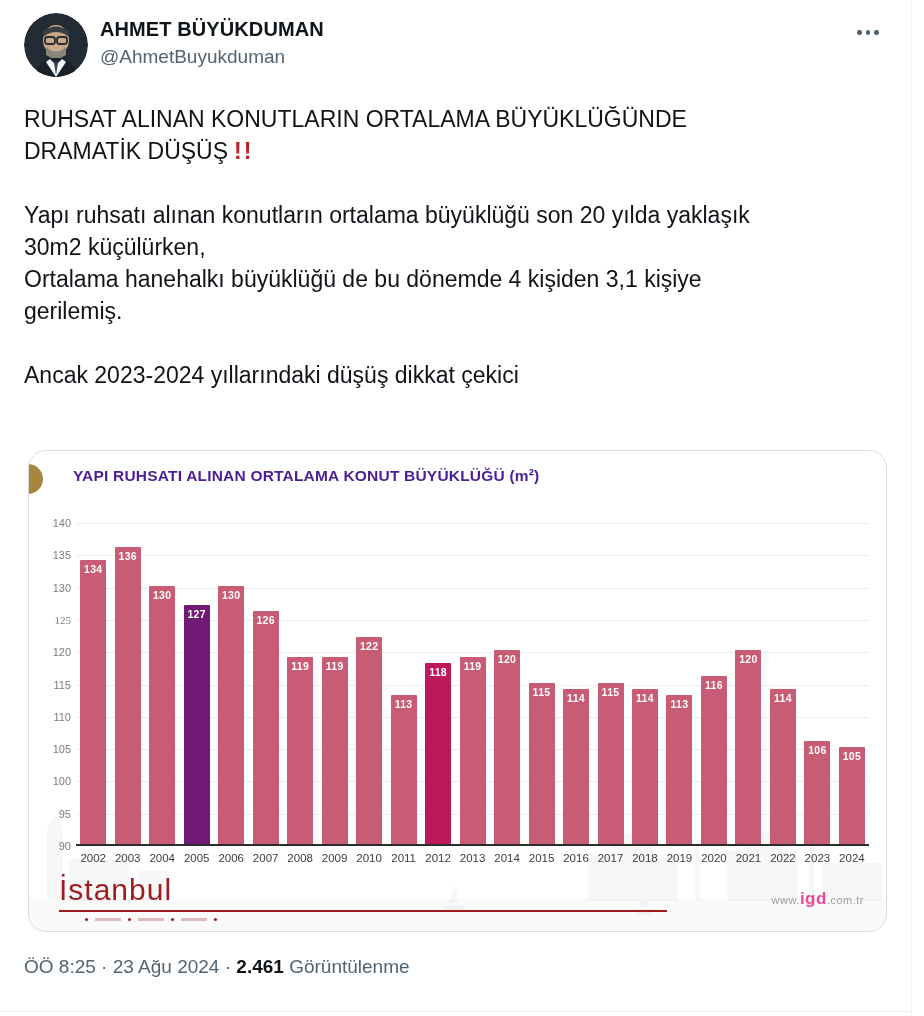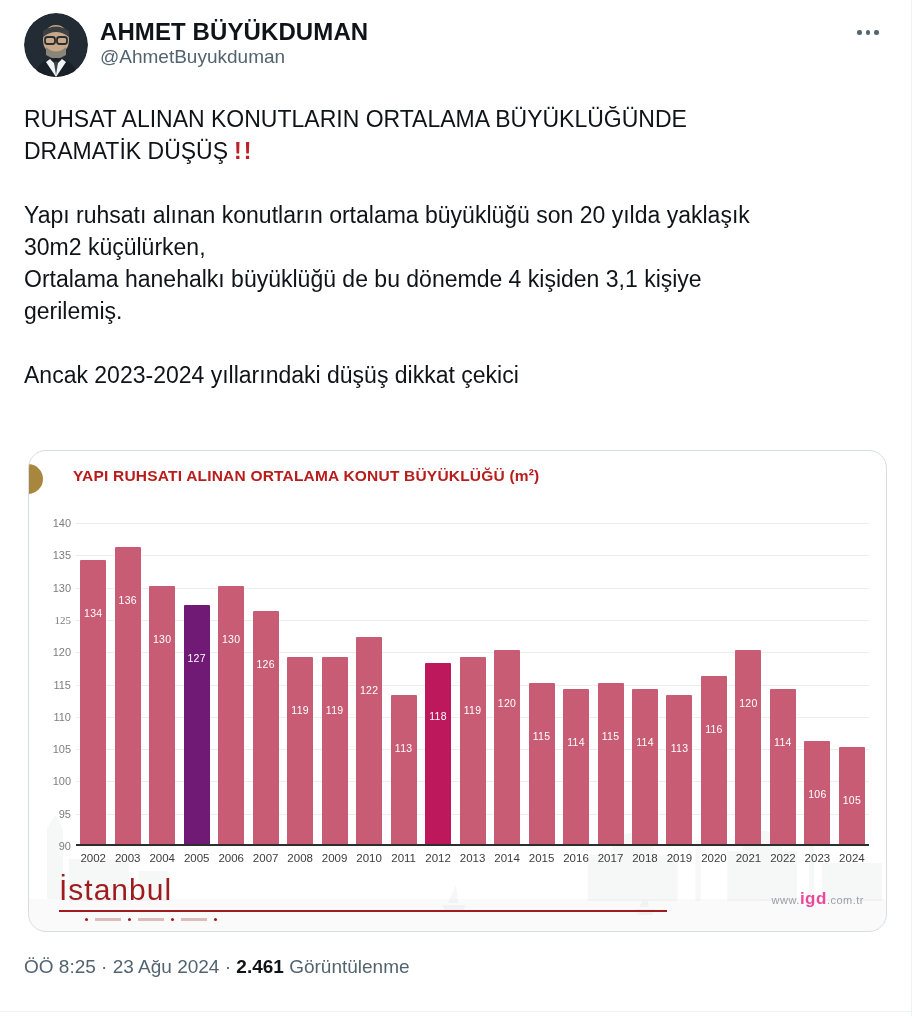--- a/index.html
+++ b/index.html
@@ -6,48 +6,48 @@
   html,body { background:#fff; }
   body {
     width:924px; height:1016px; position:relative; overflow:hidden;
     font-family:"Liberation Sans", sans-serif; color:#0f1419;
   }
   .column-border { position:absolute; top:0; right:12px; width:1px; height:100%; background:#eff3f4; }
   .bottom-divider { position:absolute; left:0; top:1011px; width:911px; height:1px; background:#eff3f4; }
 
   
   .avatar { position:absolute; left:24px; top:13px; width:64px; height:64px; border-radius:50%; overflow:hidden; cursor:pointer; }
-  .author-name { position:absolute; left:100px; top:18px; font-size:24px; font-weight:700; color:#0f1419; letter-spacing:.1px; cursor:pointer; }
+  .author-name { position:absolute; left:100px; top:18px; font-size:20px; font-weight:700; color:#0f1419; letter-spacing:.1px; cursor:pointer; }
   .author-handle { position:absolute; left:100px; top:46px; font-size:19px; color:#536471; cursor:pointer; }
   .more-icon { position:absolute; left:853px; top:26px; display:flex; gap:4px; padding:4px; cursor:pointer; }
   .more-icon i { width:4.5px; height:4.5px; border-radius:50%; background:#536471; display:block; }
 
   
   .tweet-text { position:absolute; left:24px; top:103px; width:868px; font-size:23px; line-height:32px; color:#0f1419; }
   .tweet-text p { white-space:pre-line; margin-bottom:32px; }
   .tweet-text p:last-child { margin-bottom:0; }
   .emoji-bangbang { color:#bf2026; font-weight:700; letter-spacing:2px; margin-left:6px; }
 
   
   .chart-card {
     position:absolute; left:28px; top:450px; width:859px; height:482px;
     border:1.5px solid #d8dde3; border-radius:18px; background:#fff; overflow:hidden; cursor:pointer;
   }
   .gold-marker { position:absolute; left:-1px; top:13px; width:15px; height:30px;
     background:#a8863e; border-radius:0 15px 15px 0; }
-  .chart-title { position:absolute; left:44px; top:16px; font-size:15.5px; font-weight:700; color:#b91c1c; letter-spacing:.2px; }
+  .chart-title { position:absolute; left:44px; top:16px; font-size:15.5px; font-weight:700; color:#4c1d95; letter-spacing:.2px; }
 
   .plot { position:absolute; left:47px; top:72px; width:793px; height:323px; border-bottom:2px solid #2e2e2e; z-index:2; }
   .gridline { position:absolute; left:0; width:100%; height:1px; background:#ededed; }
   .ylabels { position:absolute; left:2px; top:72px; width:40px; height:323px; z-index:2; }
   .ylabel { position:absolute; right:0; width:40px; text-align:right; font-size:11px; color:#7d7d7d; }
   .bars { position:absolute; left:0; bottom:0; width:100%; height:100%; display:flex; justify-content:space-between; align-items:flex-end; }
   .bar-slot { width:34.5px; height:100%; display:flex; align-items:flex-end; justify-content:center; }
   .bar { width:26px; background:#c95c75; border-radius:1px 1px 0 0; position:relative; }
-  .bar-value { position:absolute; top:3px; left:0; width:100%; text-align:center; font-size:10.5px; font-weight:400; color:#fff; letter-spacing:.3px;margin-top:44px; }
+  .bar-value { position:absolute; top:3px; left:0; width:100%; text-align:center; font-size:10.5px; font-weight:700; color:#fff; letter-spacing:.3px; }
   .xlabels { position:absolute; left:47px; top:401px; width:793px; display:flex; justify-content:space-between; z-index:2; }
   .xlabel { width:34.5px; text-align:center; font-size:11.5px; color:#3c3c3c; }
 
   
   .engraving { position:absolute; left:0; bottom:0; width:100%; height:120px; z-index:0; opacity:.8; }
 
   
   .brand-logo { position:absolute; left:30px; top:422px; font-size:30px; color:#9e1b1e; letter-spacing:1px; font-weight:400; z-index:3; }
   .brand-line { position:absolute; left:30px; top:459px; width:608px; height:2px; background:#9e1b1e; z-index:3; }
   .brand-subdots { position:absolute; left:56px; top:467px; display:flex; align-items:center; gap:7px; z-index:3; }

